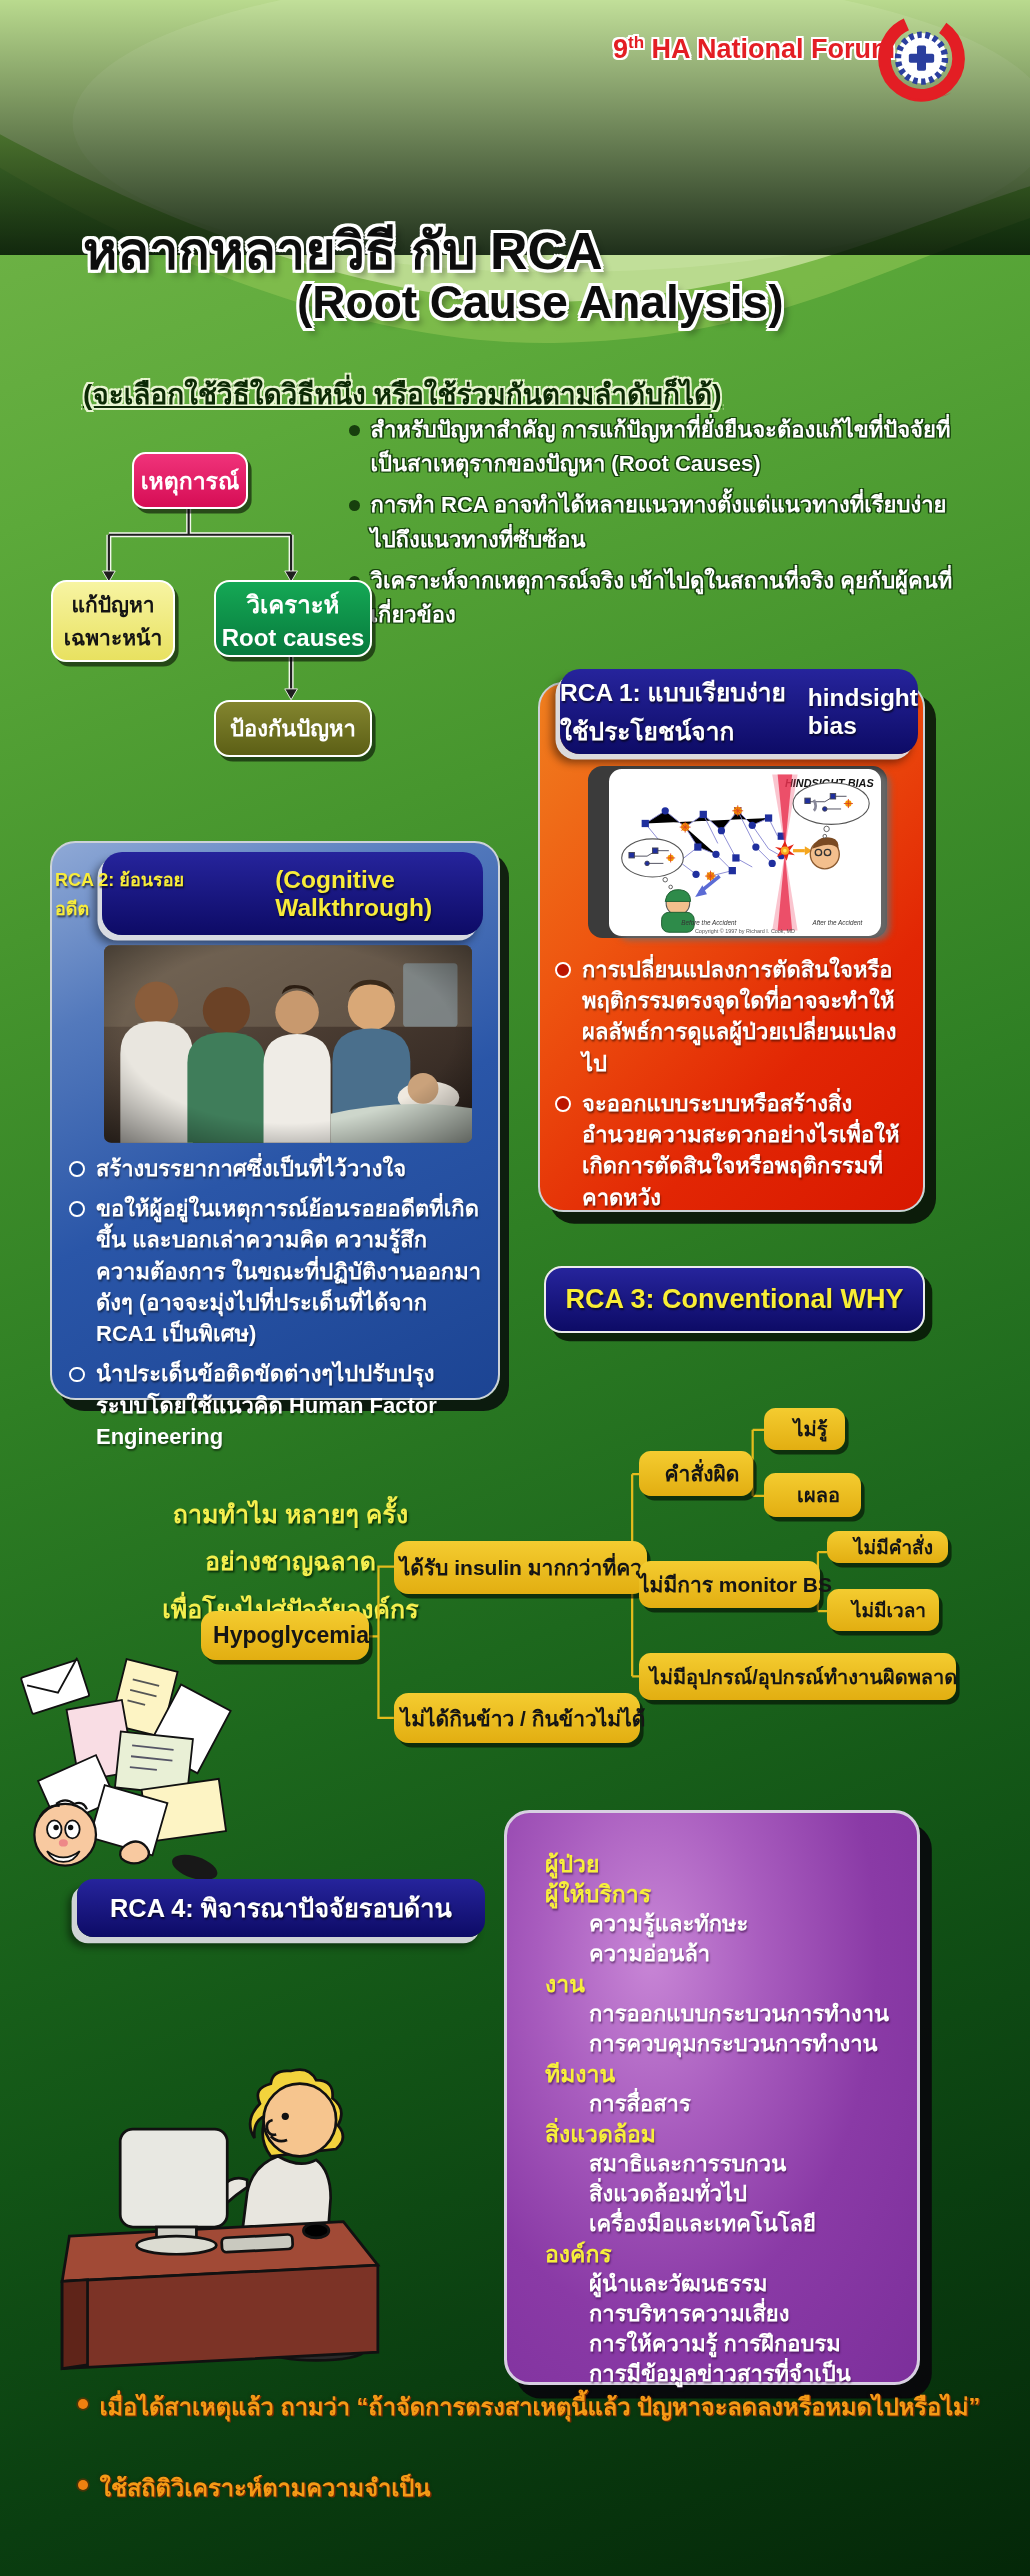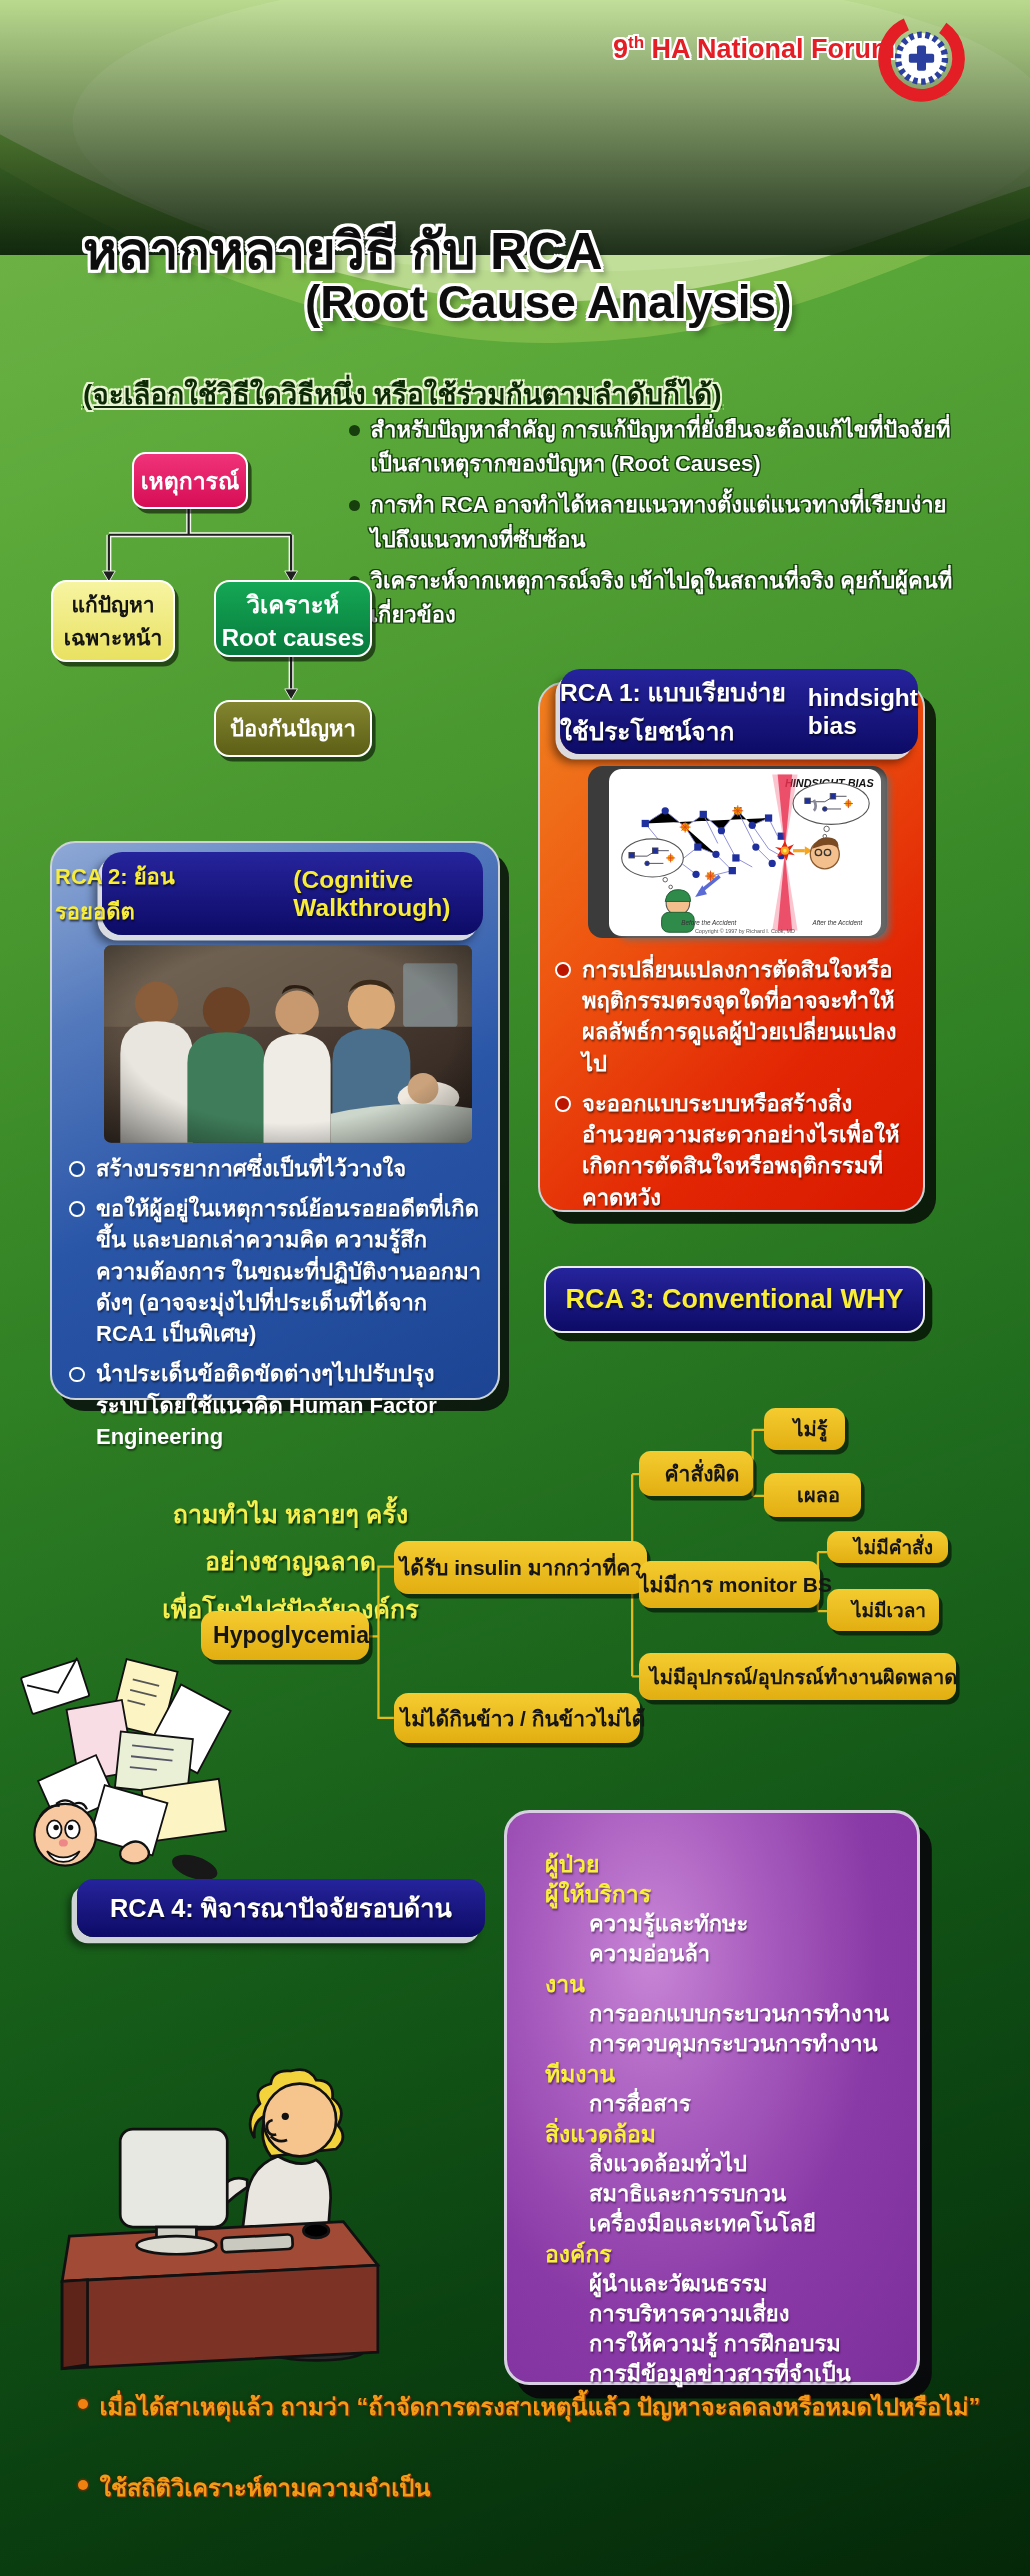--- a/index.html
+++ b/index.html
@@ -73,21 +73,21 @@
   <svg class="abs" style="left:867px;top:12.7px;" width="109" height="94" viewBox="0 0 120 104">
     <circle cx="60" cy="50" r="41" fill="none" stroke="#e31e24" stroke-width="14" stroke-dasharray="215 43" transform="rotate(-55 60 50)"></circle>
     <path d="M30,85 C40,96 75,100 93,88 C70,100 45,98 30,85 Z" fill="#e31e24"></path>
     <circle cx="60" cy="50" r="28" fill="#ffffff"></circle>
     <circle cx="60" cy="50" r="26" fill="none" stroke="#2b3f9e" stroke-width="7" stroke-dasharray="5 4"></circle>
     <rect x="46" y="45" width="28" height="10" rx="2" fill="#2b3f9e"></rect>
     <rect x="55" y="36" width="10" height="28" rx="2" fill="#2b3f9e"></rect>
   </svg>
 
   <div class="abs big-title" style="left:83px;top:209px;font-size:52px;">หลากหลายวิธี กับ RCA</div>
-  <div class="abs big-title" style="left:305px;top:275px;font-size:46px;">(Root Cause Analysis)</div>
+  <div class="abs big-title" style="left:297px;top:275px;font-size:46px;">(Root Cause Analysis)</div>
   <div class="abs subtitle" style="left:83px;top:372px;">(จะเลือกใช้วิธีใดวิธีหนึ่ง หรือใช้ร่วมกันตามลำดับก็ได้)</div>
 
   <div class="abs intro" style="left:347px;top:413px;">
     <div class="introw"><span class="dot"></span><span>สำหรับปัญหาสำคัญ การแก้ปัญหาที่ยั่งยืนจะต้องแก้ไขที่ปัจจัยที่เป็นสาเหตุรากของปัญหา (Root Causes)</span></div>
     <div class="introw"><span class="dot"></span><span>การทำ RCA อาจทำได้หลายแนวทางตั้งแต่แนวทางที่เรียบง่ายไปถึงแนวทางที่ซับซ้อน</span></div>
     <div class="introw"><span class="dot"></span><span>วิเคราะห์จากเหตุการณ์จริง เข้าไปดูในสถานที่จริง คุยกับผู้คนที่เกี่ยวข้อง</span></div>
   </div>
 
   <svg class="abs" style="left:0;top:435px;" width="390" height="272" viewBox="0 0 430 300">
     <g stroke="#f2f7ec" stroke-width="5.5" fill="none">
@@ -219,21 +219,21 @@
       <text x="150" y="181" text-anchor="middle" font-size="6" fill="#555">Copyright © 1997 by Richard I. Cook, MD</text>
     </svg>
   </div>
   <div class="abs" style="left:555px;top:954px;width:355px;">
     <div class="wb"><span class="ring" style="background:#bb1500;"></span><span>การเปลี่ยนแปลงการตัดสินใจหรือพฤติกรรมตรงจุดใดที่อาจจะทำให้ผลลัพธ์การดูแลผู้ป่วยเปลี่ยนแปลงไป</span></div>
     <div class="wb"><span class="ring" style="background:#bb1500;"></span><span>จะออกแบบระบบหรือสร้างสิ่งอำนวยความสะดวกอย่างไรเพื่อให้เกิดการตัดสินใจหรือพฤติกรรมที่คาดหวัง</span></div>
   </div>
 
   <div class="abs panel" style="left:50px;top:841px;width:446px;height:555px;background:linear-gradient(155deg,#8fa9d6 0%,#5379bc 25%,#2a56a8 55%,#1c4493 100%);box-shadow:9px 11px 0 rgba(5,5,10,.8);"></div>
   <div class="abs phead" style="left:102px;top:852px;width:381px;height:83px;">
-    <div style="color:#f8ec3a;font-size:22px;transform:translateX(-47px);">RCA 2: ย้อนรอยอดีต</div>
+    <div style="color:#f8ec3a;font-size:18px;transform:translateX(-47px);">RCA 2: ย้อนรอยอดีต</div>
     <div style="color:#f8ec3a;font-size:24.5px;transform:translateX(34px);">(Cognitive Walkthrough)</div>
   </div>
   <div class="abs" style="left:104px;top:945px;width:368px;height:198px;border-radius:7.3px;overflow:hidden;">
     <svg width="368" height="198" viewBox="0 0 406 218">
       <defs>
         <linearGradient id="ph" x1="0" y1="0" x2="1" y2="1">
           <stop offset="0" stop-color="#6b5d4e"></stop>
             <stop offset=".5" stop-color="#4a3c32"></stop>
             <stop offset="1" stop-color="#2b211c"></stop>
         </linearGradient>
@@ -331,22 +331,22 @@
       <div class="pg-h">ผู้ป่วย</div>
       <div class="pg-h">ผู้ให้บริการ</div>
       <div class="pg-i">ความรู้และทักษะ</div>
       <div class="pg-i">ความอ่อนล้า</div>
       <div class="pg-h">งาน</div>
       <div class="pg-i">การออกแบบกระบวนการทำงาน</div>
       <div class="pg-i">การควบคุมกระบวนการทำงาน</div>
       <div class="pg-h">ทีมงาน</div>
       <div class="pg-i">การสื่อสาร</div>
       <div class="pg-h">สิ่งแวดล้อม</div>
+      <div class="pg-i">สมาธิและการรบกวน</div>
       <div class="pg-i">สิ่งแวดล้อมทั่วไป</div>
-      <div class="pg-i">สมาธิและการรบกวน</div>
       <div class="pg-i">เครื่องมือและเทคโนโลยี</div>
       <div class="pg-h">องค์กร</div>
       <div class="pg-i">ผู้นำและวัฒนธรรม</div>
       <div class="pg-i">การบริหารความเสี่ยง</div>
       <div class="pg-i">การให้ความรู้ การฝึกอบรม</div>
       <div class="pg-i">การมีข้อมูลข่าวสารที่จำเป็น</div>
     </div>
   </div>
 
   <svg class="abs" style="left:44px;top:1993px;" width="381" height="381" viewBox="0 0 420 420">

